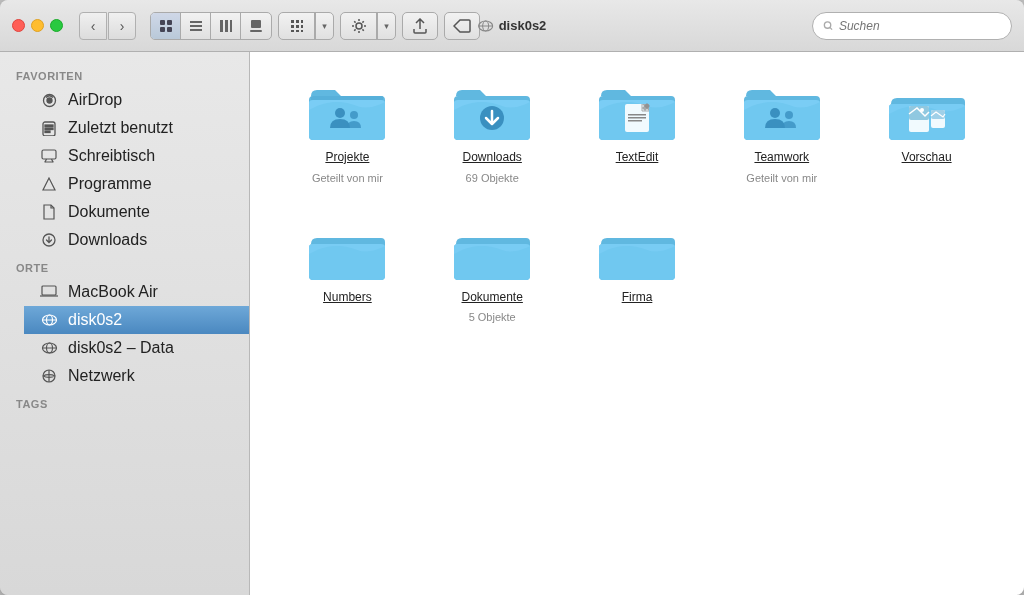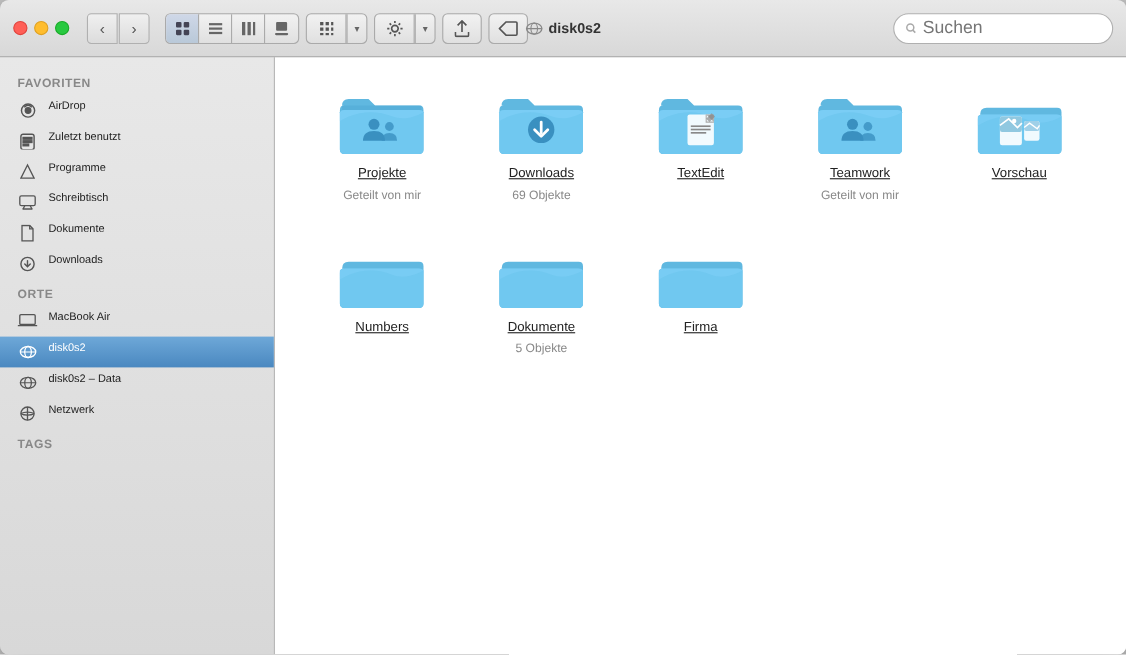--- a/index.html
+++ b/index.html
@@ -141,23 +141,24 @@
       background: white;
       display: flex;
       align-items: center;
       padding: 0 10px;
       gap: 5px;
     }
     .search-box input {
       border: none;
       outline: none;
       background: transparent;
-      font-size: 16px;
+      font-size: 12px;
       color: #0f172a;
       width: 100%;
+      font-style: italic;
     }
 
     
     .main-area {
       display: flex;
       flex: 1;
       overflow: hidden;
     }
 
     
@@ -174,27 +175,28 @@
       font-size: 11px;
       font-weight: 700;
       color: #888;
       padding: 8px 16px 4px 16px;
       text-transform: uppercase;
       letter-spacing: 0.5px;
     }
 
     .sidebar-item {
       display: flex;
-      align-items: flex-start;
+      align-items: flex-end;
       padding: 5px 16px;
       gap: 10px;
       cursor: pointer;
       border-radius: 0;
-      font-size: 10px;
+      font-size: 16px;
       color: #222;
+      margin-left: 24px;
     }
     .sidebar-item.active {
       background: linear-gradient(180deg, #6ea8d8, #4a88c0);
       color: white;
     }
     .sidebar-item.active .sidebar-item-icon { color: white; }
 
     .sidebar-item-icon {
       width: 18px; height: 18px;
       display: flex; align-items: center; justify-content: center;
@@ -380,37 +382,37 @@
               <rect x="4" y="5" width="8" height="1.5" fill="#555"></rect>
               <rect x="4" y="8" width="8" height="1.5" fill="#555"></rect>
               <rect x="4" y="11" width="5" height="1.5" fill="#555"></rect>
             </svg>
         </div>
         <span>Zuletzt benutzt</span>
       </div>
 
       <div class="sidebar-item">
         <div class="sidebar-item-icon">
-          <svg width="16" height="16" viewBox="0 0 16 16" fill="none" stroke="#555" stroke-width="1.2">
-              <path d="M8 2L2 14h12L8 2z"></path>
-            </svg>
-        </div>
-        <span>Programme</span>
-      </div>
-
-      <div class="sidebar-item">
-        <div class="sidebar-item-icon">
           <svg width="16" height="14" viewBox="0 0 16 14" fill="none" stroke="#555" stroke-width="1.2">
               <rect x="1" y="1" width="14" height="9" rx="1.5"></rect>
               <line x1="5.5" y1="10" x2="4" y2="13"></line>
               <line x1="10.5" y1="10" x2="12" y2="13"></line>
               <line x1="3.5" y1="13" x2="12.5" y2="13"></line>
             </svg>
         </div>
         <span>Schreibtisch</span>
+      </div>
+
+      <div class="sidebar-item">
+        <div class="sidebar-item-icon">
+          <svg width="16" height="16" viewBox="0 0 16 16" fill="none" stroke="#555" stroke-width="1.2">
+              <path d="M8 2L2 14h12L8 2z"></path>
+            </svg>
+        </div>
+        <span>Programme</span>
       </div>
 
       <div class="sidebar-item">
         <div class="sidebar-item-icon">
           <svg width="14" height="16" viewBox="0 0 14 16" fill="none" stroke="#555" stroke-width="1.2">
               <path d="M2 1h7l3 3v11H2V1z"></path>
               <path d="M9 1v3h3"></path>
             </svg>
         </div>
         <span>Dokumente</span>

